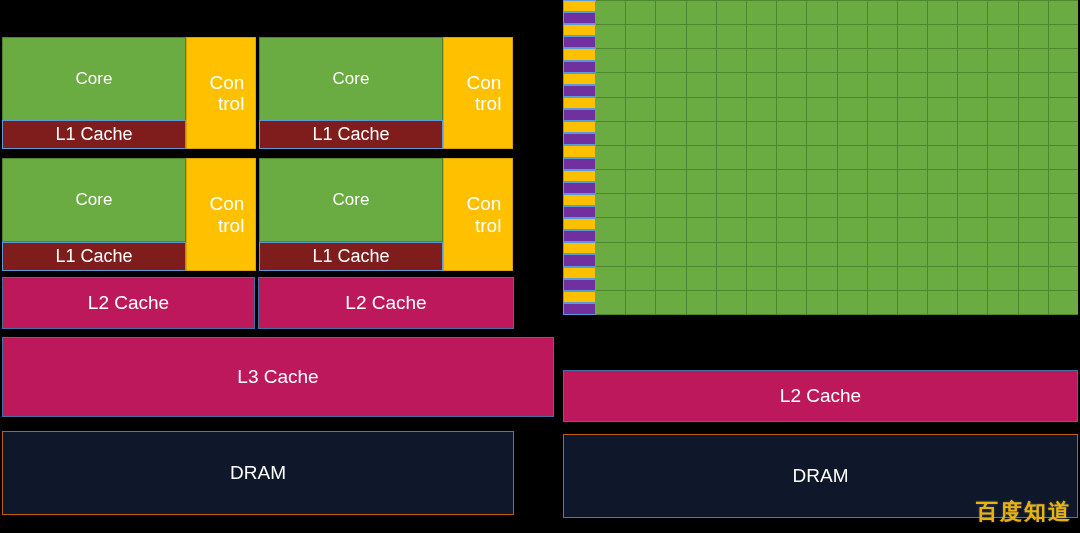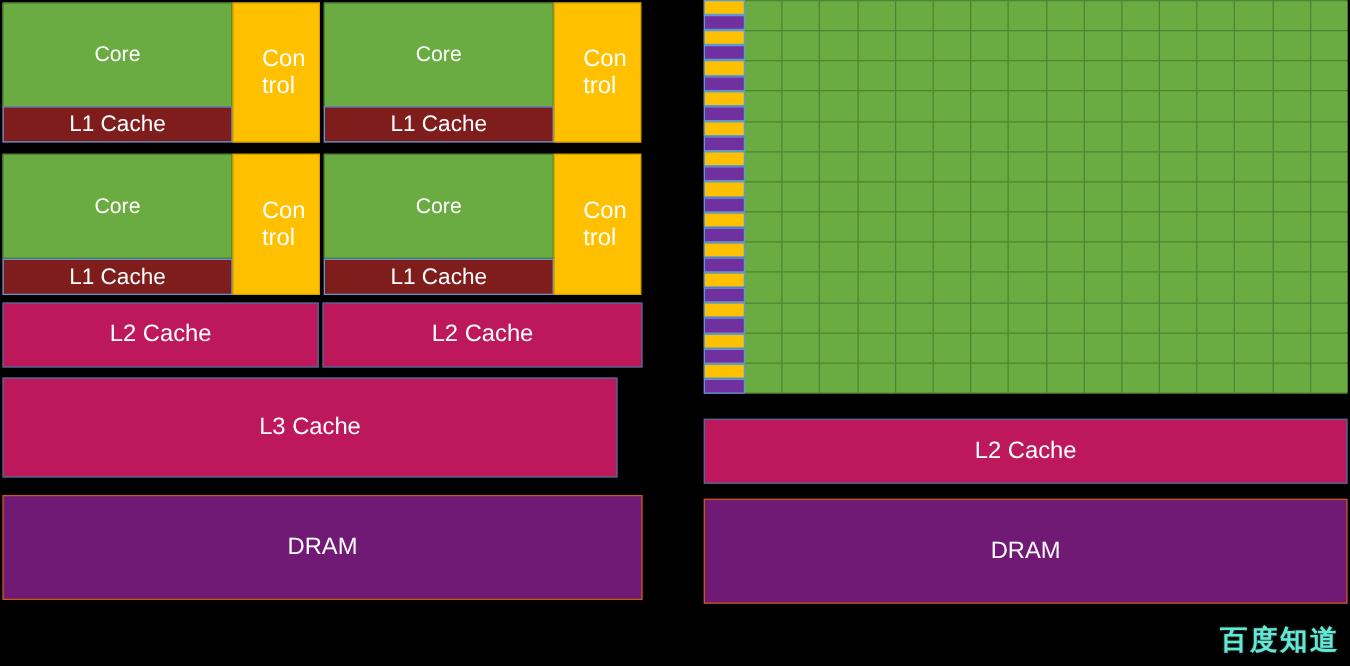--- a/index.html
+++ b/index.html
@@ -21,22 +21,23 @@
   }
 
   .box {
     position: absolute;
     box-sizing: border-box;
     display: flex;
     align-items: center;
     justify-content: center;
     color: #ffffff;
     line-height: 1.12;
-    text-align: left;
+    text-align: right;
     white-space: pre-line;
+    margin-top: 35px;
   }
 
   
   .core {
     background: #6aab42;
     border: 1px solid #4f8531;
     font-size: 17px;
   }
   .l1 {
     background: #7f1d1d;
@@ -48,21 +49,21 @@
     border: 1px solid #d9a300;
     font-size: 19px;
     padding-left: 12px;
   }
   .l2, .l3 {
     background: #be185d;
     border: 1px solid #41719c;
     font-size: 19px;
   }
   .dram {
-    background: #701a75;
+    background: #0f172a;
     border: 1px solid #c55a11;
     font-size: 19px;
   }
 
   
   #gpu-grid {
     position: absolute;
     left: 563px;
     top: 0px;
     width: 515px;
@@ -106,21 +107,21 @@
   }
   .gpu-core-cell {
     background: #6aab42;
   }
 
   
   #watermark {
     position: absolute;
     right: 8px;
     bottom: 6px;
-    color: #5eead4;
+    color: #eab308;
     font-size: 22px;
     font-weight: bold;
     letter-spacing: 2px;
     font-family: "DejaVu Sans", sans-serif;
     text-shadow: 0 0 2px rgba(255,255,255,0.35);
   }
 </style>
 </head>
 <body>
 
@@ -144,21 +145,21 @@
 trol</div>
 
     <div class="box core" style="left:259px; top:123px; width:184px; height:84px;">Core</div>
     <div class="box l1" style="left:259px; top:207px; width:184px; height:29px;">L1 Cache</div>
     <div class="box control" style="left:443px; top:123px; width:70px; height:113px;">Con
 trol</div>
 
     <div class="box l2" style="left:2px; top:242px; width:253px; height:52px;">L2 Cache</div>
     <div class="box l2" style="left:258px; top:242px; width:256px; height:52px;">L2 Cache</div>
 
-    <div class="box l3" style="left:2px; top:302px; width:492px; height:80px;">L3 Cache</div>
+    <div class="box l3" style="left:2px; top:302px; width:552px; height:80px;">L3 Cache</div>
 
     <div class="box dram" style="left:2px; top:396px; width:512px; height:84px;">DRAM</div>
   </div>
 
   <div>
 
     <div id="gpu-grid">
       <div id="gpu-ctrl-column">
           <div class="ctrl-cell">
             <div class="ctl-top"></div>

